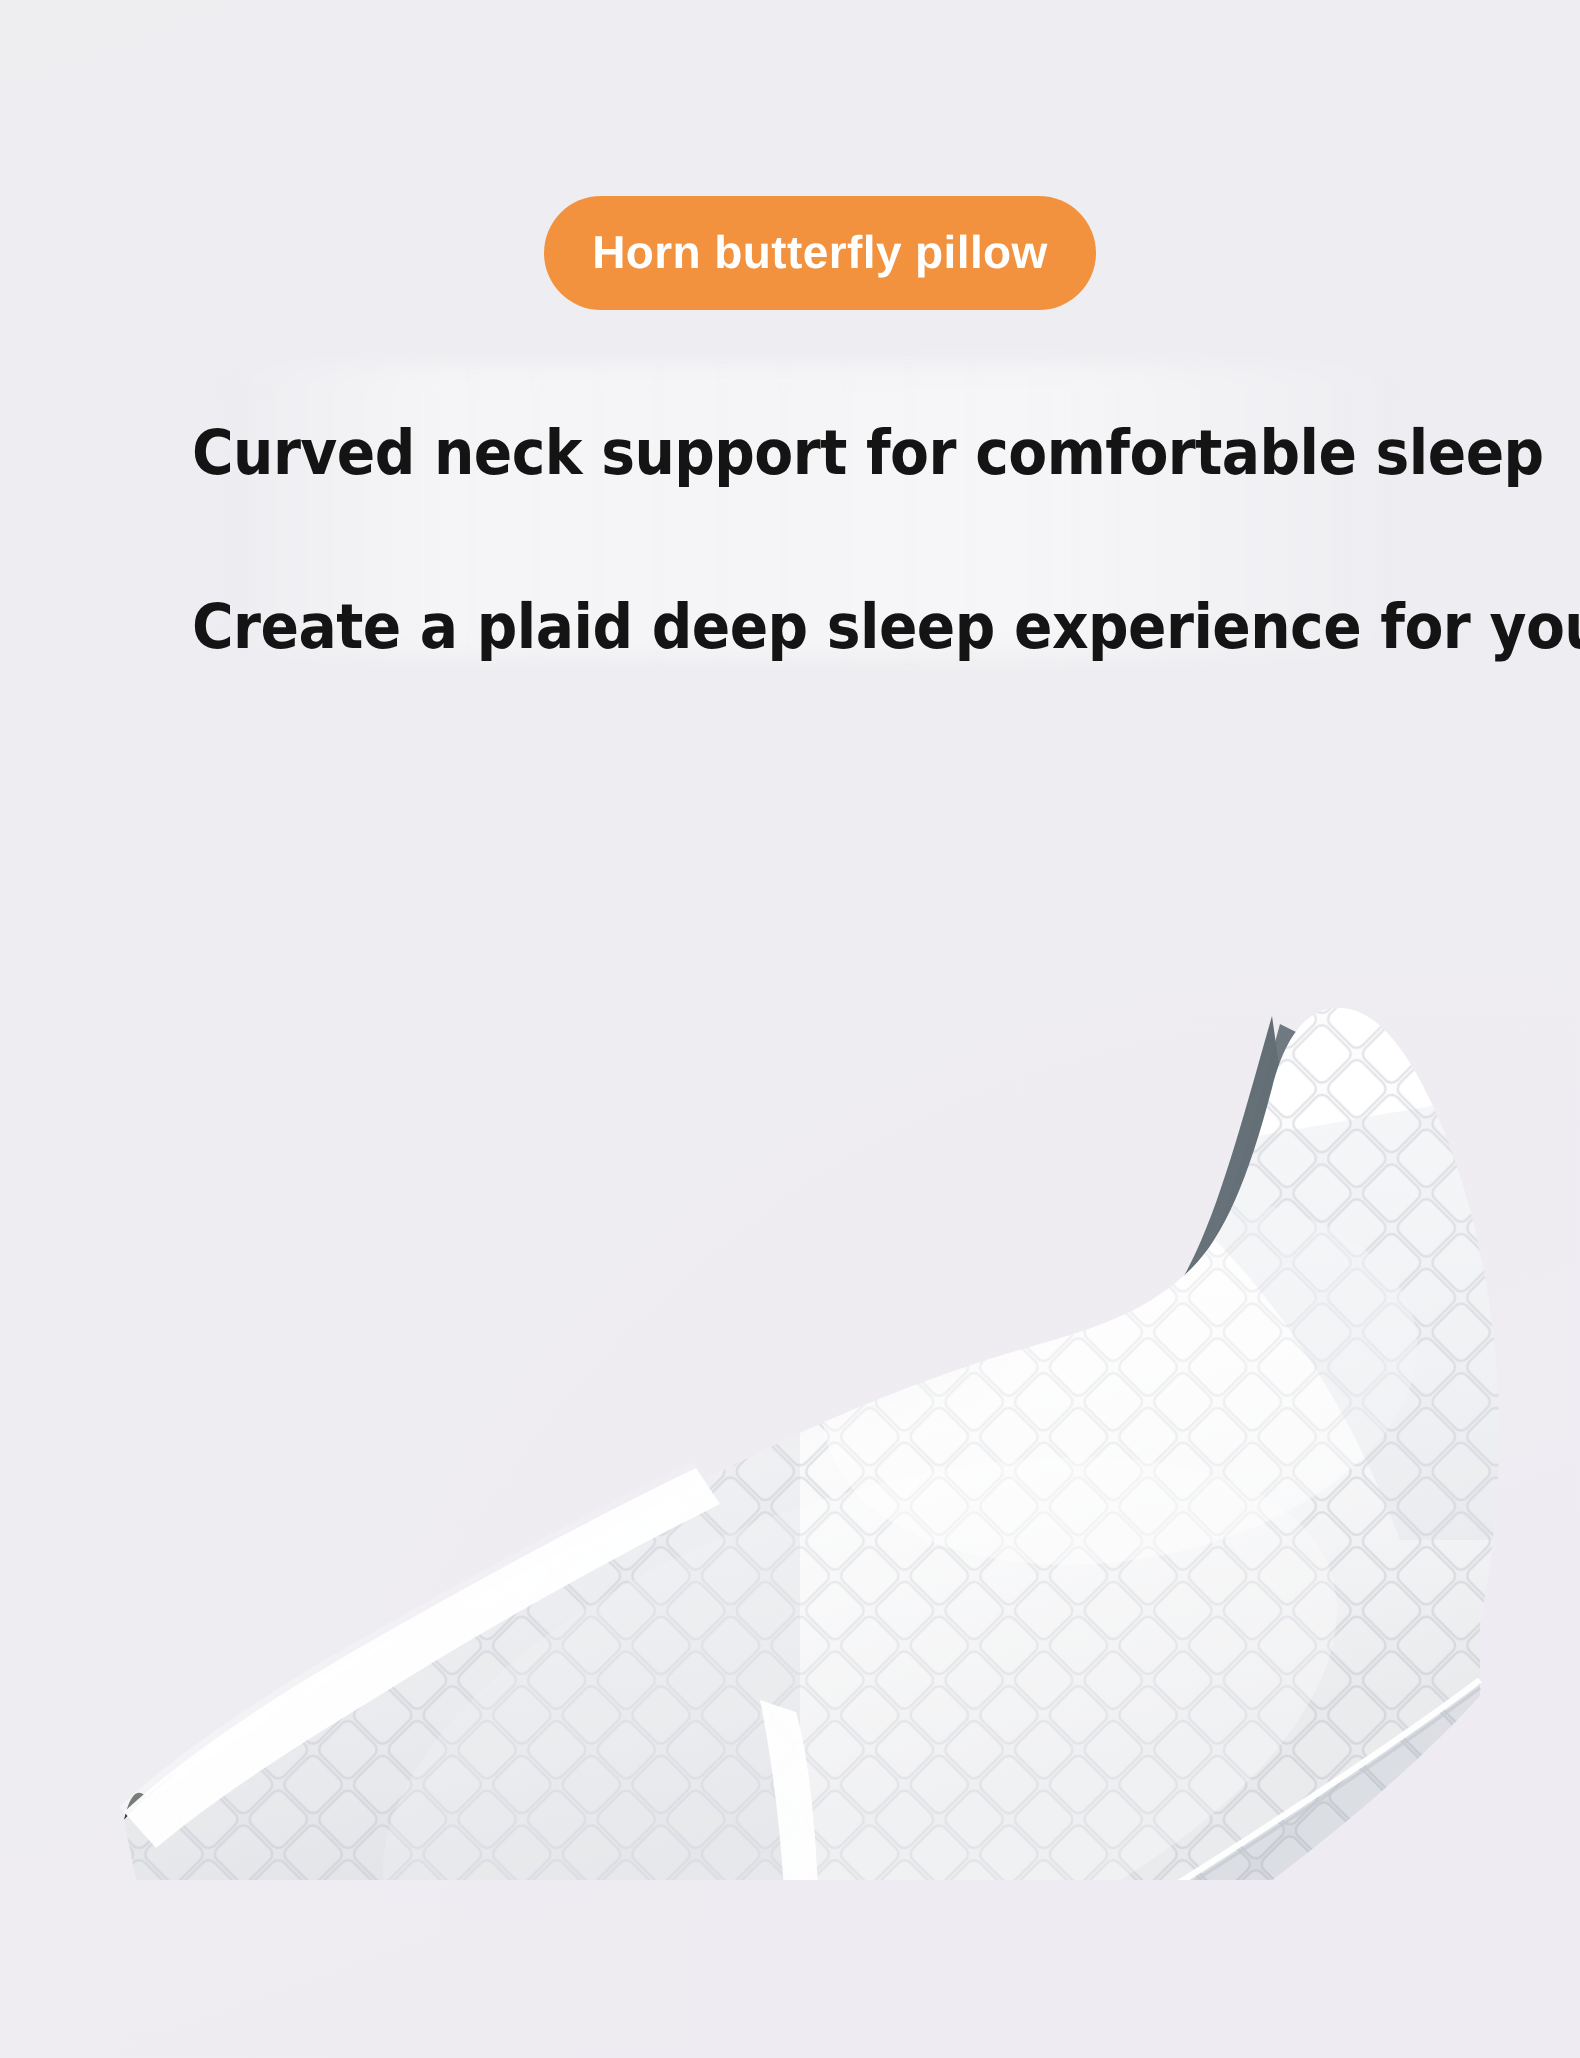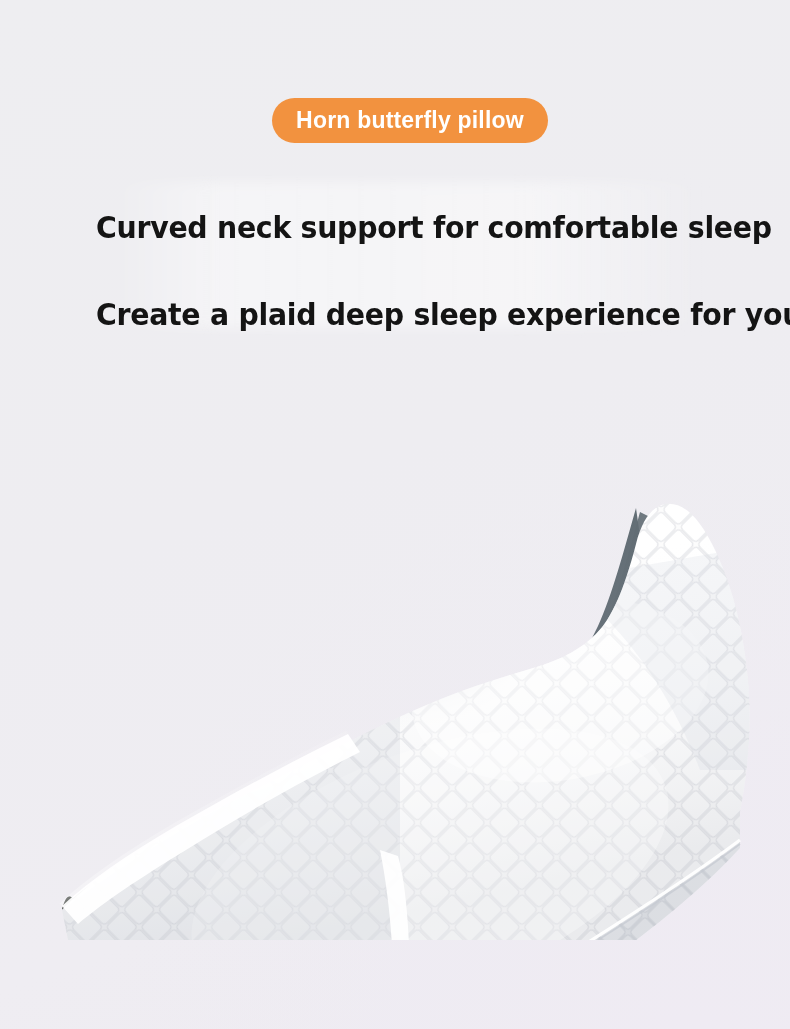--- a/index.html
+++ b/index.html
@@ -35,21 +35,21 @@
     filter: blur(6px);
     pointer-events: none;
   }
 
   
   .badge {
     position: absolute;
     left: 272px;
     top: 98px;
     width: 276px;
-    height: 45px;
+    height: 57px;
     border-radius: 29px;
     background: #f2923f;
     display: flex;
     align-items: center;
     justify-content: center;
     box-sizing: border-box;
   }
   .badge-label {
     color: #ffffff;
     font-size: 23px;

